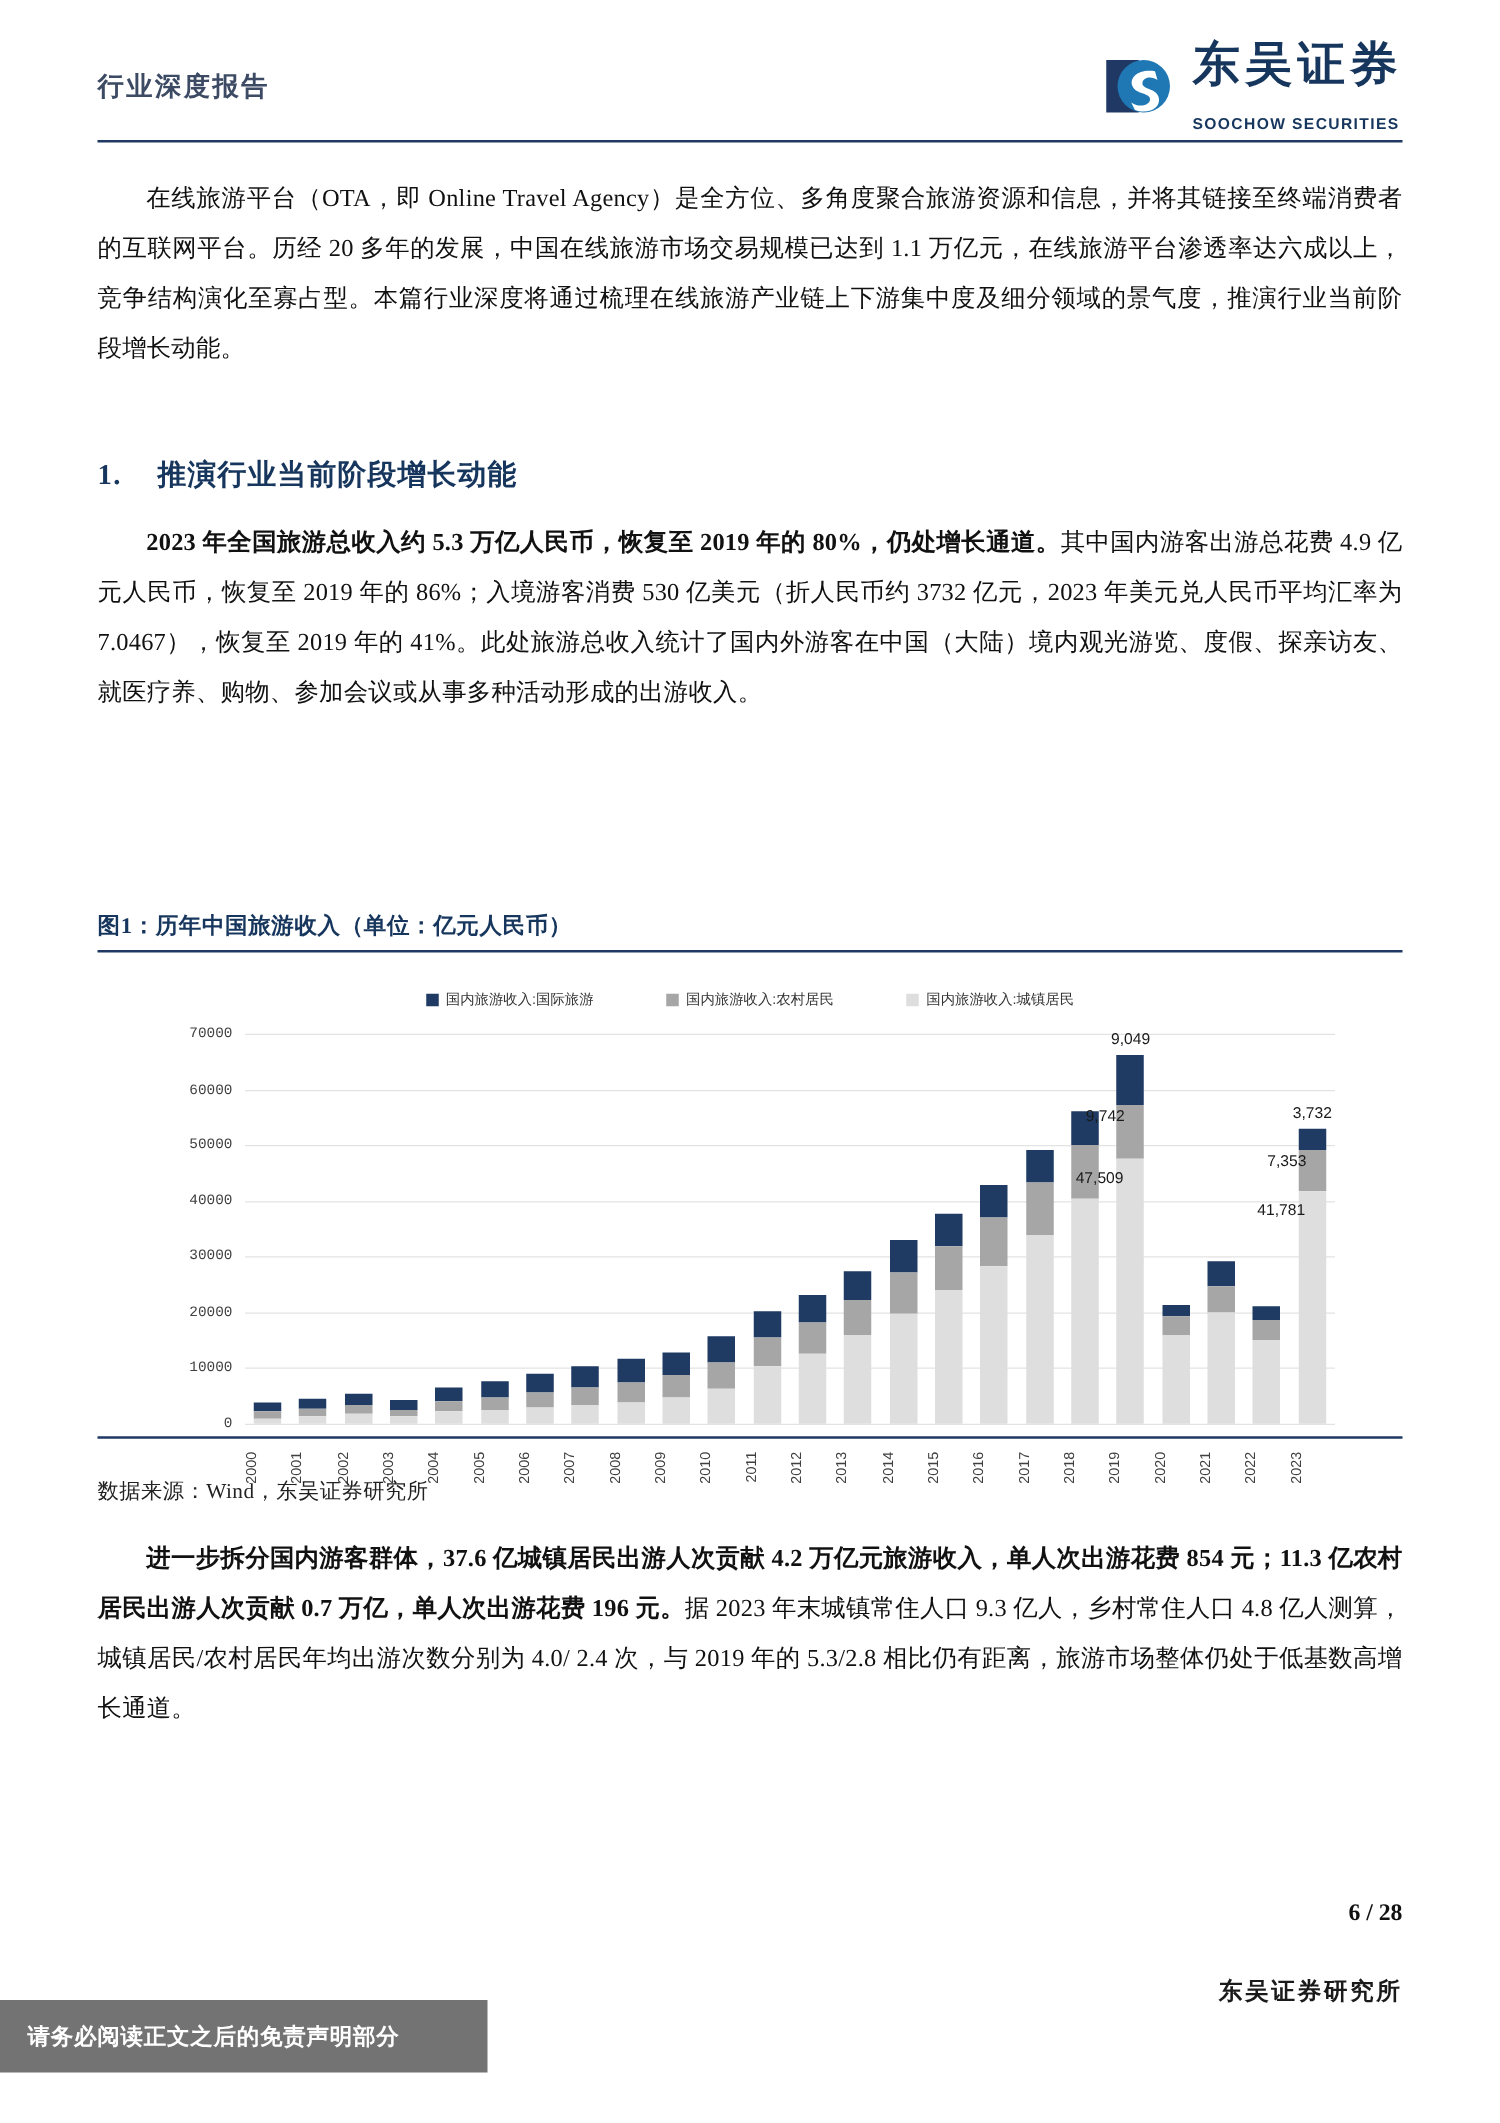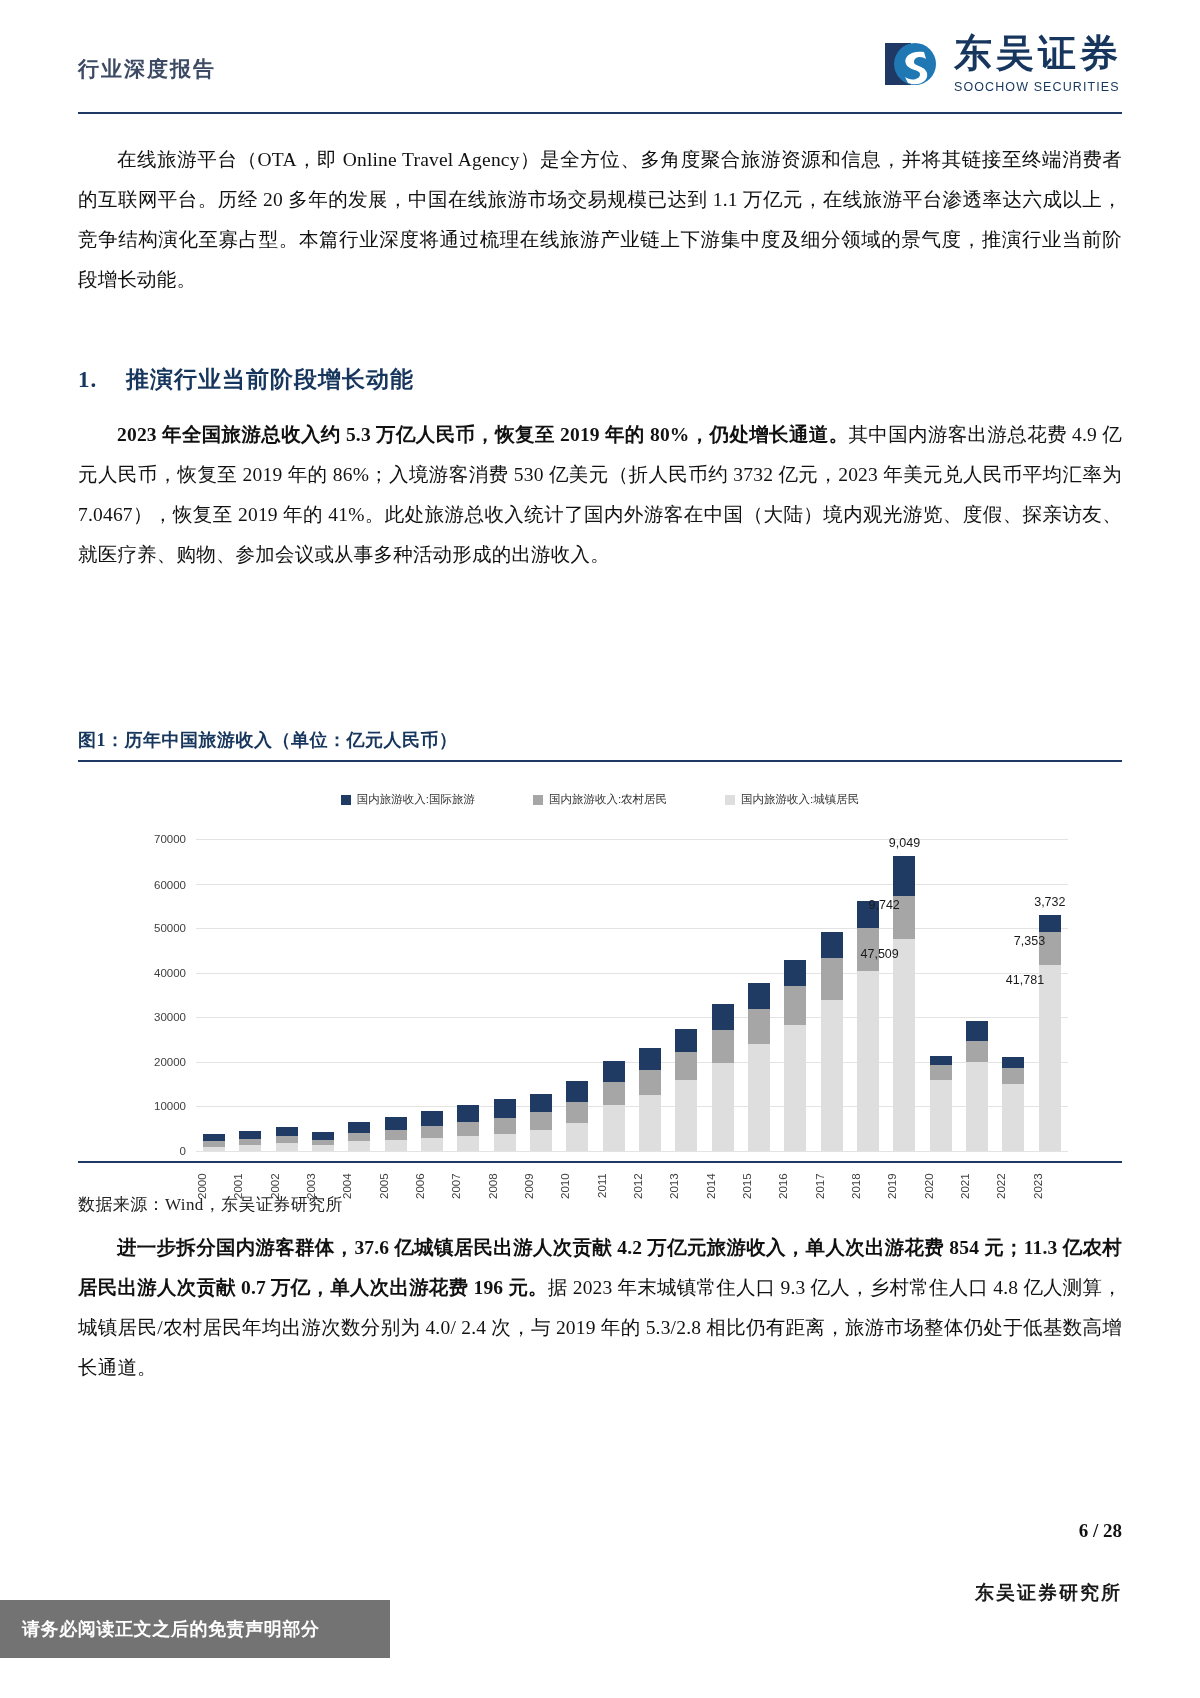--- a/index.html
+++ b/index.html
@@ -19,21 +19,21 @@
   .hdr-title {
     position:absolute; left:78px; top:55px;
     font-family:"Liberation Serif", serif;
     font-size:21px; font-weight:700; color:#3c4a63; letter-spacing:2px;
   }
   .hdr-rule { position:absolute; left:78px; top:112px; width:1044px; height:2px; background:#1f3864; }
   .logo { position:absolute; right:78px; top:33px; display:flex; align-items:center; gap:11px; }
   .logo-mark { width:62px; height:62px; position:relative; }
   .logo-txt { display:flex; flex-direction:column; justify-content:center; }
   .logo-cn { font-size:38px; font-weight:700; color:#17365d; letter-spacing:4px; line-height:1.05; font-family:"Liberation Serif", serif; }
-  .logo-en { font-size:12.5px; font-weight:400; color:#17365d; letter-spacing:1.1px; font-family:"Liberation Sans", sans-serif; margin-top:7px; }
+  .logo-en { font-size:12.5px; font-weight:700; color:#17365d; letter-spacing:1.1px; font-family:"Liberation Sans", sans-serif; margin-top:19px; }
 
   
   .body-wrap { position:absolute; left:78px; top:140px; width:1044px; }
   p.para {
     margin:0 0 0 0;
     font-size:19.5px;
     line-height:40px;
     text-align:justify;
     text-indent:2em;
     color:#111;
@@ -56,29 +56,29 @@
   h3.sub .num { display:inline-block; width:58px; }
 
   
   .fig { position:absolute; left:78px; top:728px; width:1044px; }
   .fig-cap {
     font-size:18px; font-weight:700; color:#17365d;
     padding-bottom:8px; letter-spacing:0.5px;
   }
   .fig-box { border-top:2.5px solid #1f3864; border-bottom:2.5px solid #1f3864; padding:14px 0 10px 0; }
 
-  .legend { display:flex; justify-content:center; gap:58px; margin:16px 0 24px 0; }
+  .legend { display:flex; justify-content:center; gap:58px; margin:16px 0 12px 0; }
   .leg-item { display:flex; align-items:center; gap:6px; font-size:11.5px; color:#333;
               font-family:"Liberation Sans", sans-serif; }
   .leg-sw { width:10px; height:10px; display:inline-block; }
 
   .chart { position:relative; height:320px; margin:0 30px 0 30px; }
   .plot { position:absolute; left:88px; right:24px; top:8px; bottom:0; }
   .ylab { position:absolute; left:0; width:78px; text-align:right;
-          font-size:11.5px; color:#404040; font-family:Liberation Sans, sans-serif;
+          font-size:11.5px; color:#404040; font-family:Liberation Mono, monospace;
           transform:translateY(-50%); }
   .gridline { position:absolute; left:88px; right:24px; height:1px; background:#e3e3e3; }
 
   .bars { position:absolute; left:0; right:0; bottom:0; top:0; display:flex;
           align-items:flex-end; justify-content:space-between; }
   .bar-col { position:relative; flex:1 1 0; display:flex; flex-direction:column;
              justify-content:flex-end; align-items:center; height:100%; }
   .bar { width:22px; display:flex; flex-direction:column; justify-content:flex-end; }
   .seg { width:100%; }
 

